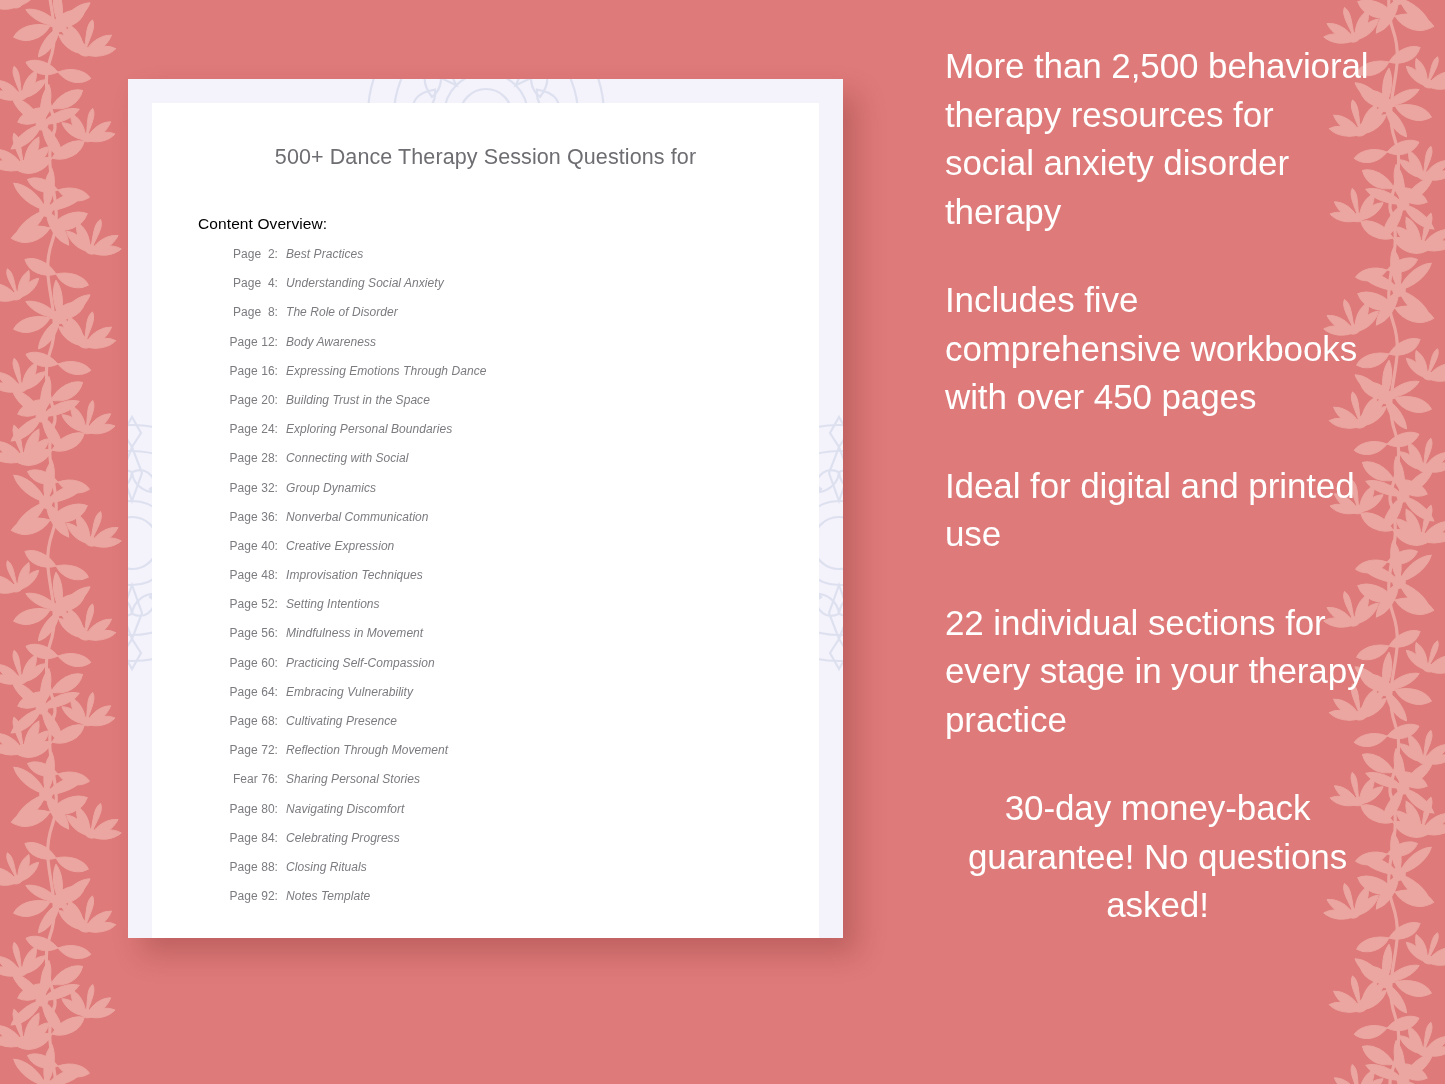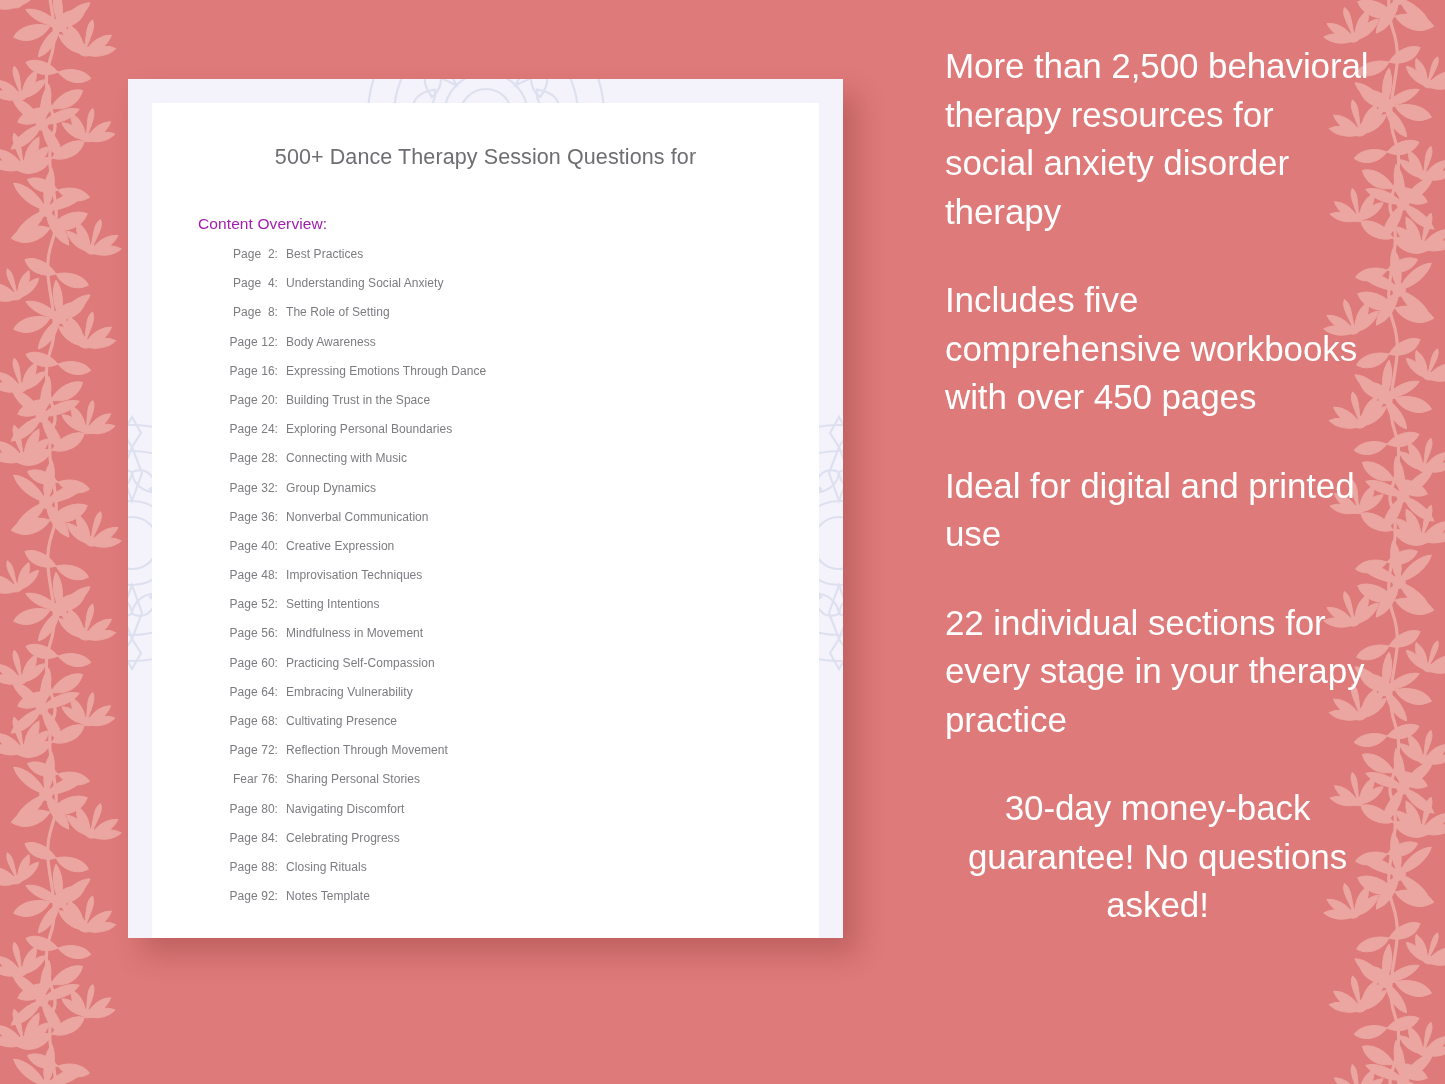--- a/index.html
+++ b/index.html
@@ -67,21 +67,21 @@
     font-weight:300;
     line-height:29px;
     color:#6d6d72;
     letter-spacing:.1px;
   }
 
   .overview-label {
     margin:43px 0 0 46px;
     font-size:15.5px;
     font-weight:300;
-    color:#a21caf;
+    color:#000000;
     letter-spacing:.1px;
   }
 
   .toc {
     margin:14px 0 0 70px;
     list-style:none;
   }
   .toc li {
     display:flex;
     font-size:12px;
@@ -90,21 +90,21 @@
     height:29.2px;
     align-items:flex-start;
     letter-spacing:.05px;
   }
   .toc .pg {
     width:56px;
     text-align:right;
     white-space:pre;
     flex:0 0 auto;
   }
-  .toc .ttl { padding-left:8px; }
+  .toc .ttl { padding-left:8px;font-style:italic; }
 
   
   .marketing {
     position:absolute;
     left:897px; top:42px;
     width:425px;
     margin-left:48px;
   }
   .marketing p {
     color:#ffffff;
@@ -435,41 +435,41 @@
         <li>
           <span class="pg">Page  2:</span>
           <span class="ttl">Best Practices</span>
         </li>
         <li>
           <span class="pg">Page  4:</span>
           <span class="ttl">Understanding Social Anxiety</span>
         </li>
         <li>
           <span class="pg">Page  8:</span>
-          <span class="ttl">The Role of Setting</span>
+          <span class="ttl">The Role of Disorder</span>
         </li>
         <li>
           <span class="pg">Page 12:</span>
           <span class="ttl">Body Awareness</span>
         </li>
         <li>
           <span class="pg">Page 16:</span>
           <span class="ttl">Expressing Emotions Through Dance</span>
         </li>
         <li>
           <span class="pg">Page 20:</span>
           <span class="ttl">Building Trust in the Space</span>
         </li>
         <li>
           <span class="pg">Page 24:</span>
           <span class="ttl">Exploring Personal Boundaries</span>
         </li>
         <li>
           <span class="pg">Page 28:</span>
-          <span class="ttl">Connecting with Music</span>
+          <span class="ttl">Connecting with Social</span>
         </li>
         <li>
           <span class="pg">Page 32:</span>
           <span class="ttl">Group Dynamics</span>
         </li>
         <li>
           <span class="pg">Page 36:</span>
           <span class="ttl">Nonverbal Communication</span>
         </li>
         <li>

